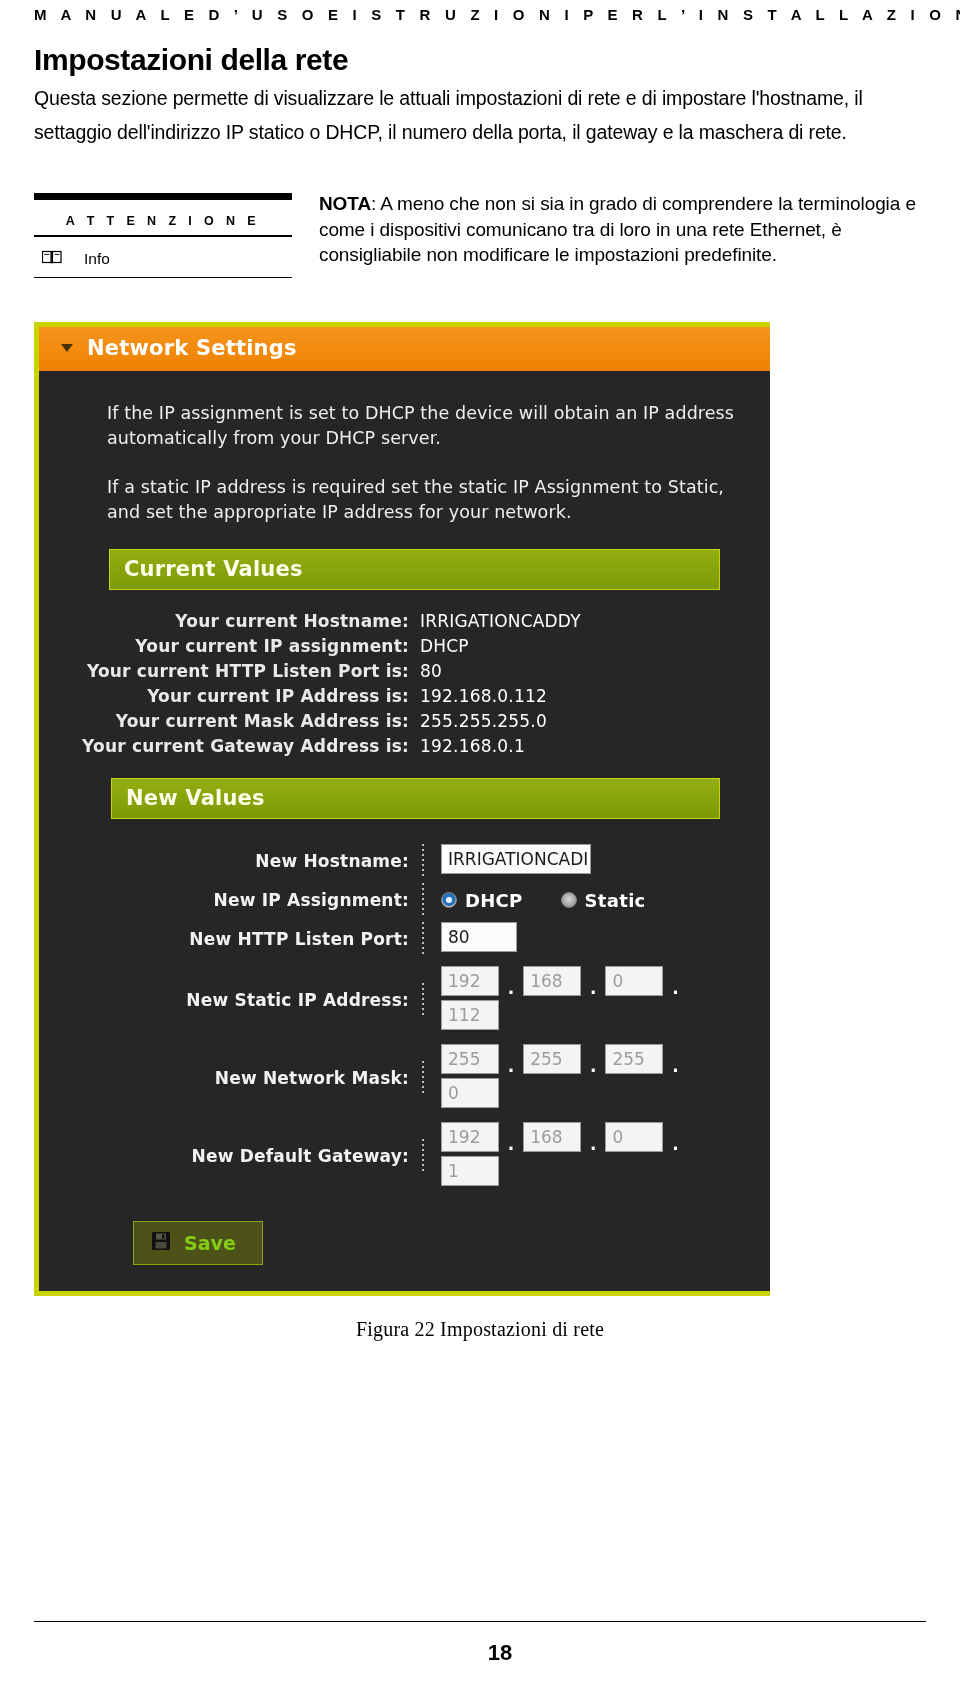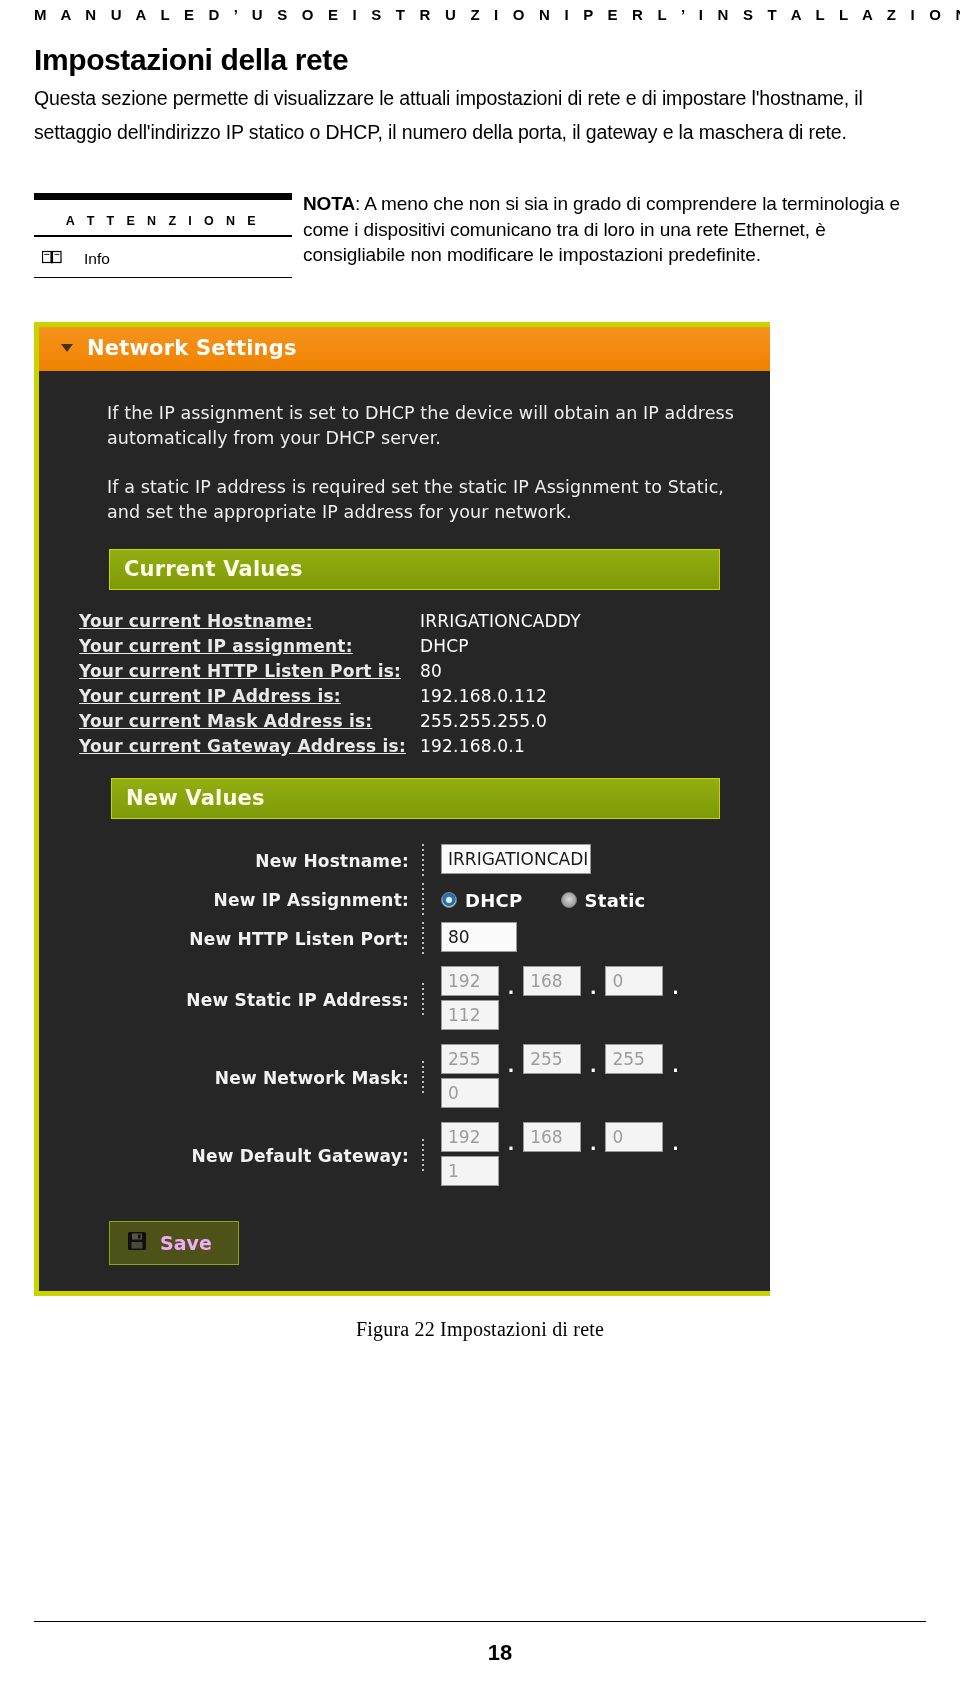--- a/index.html
+++ b/index.html
@@ -80,21 +80,21 @@
     box-sizing:border-box;
   }
   .attn-rule-bot2{
     height:1.5px;
     background:#000;
     width:258px;
   }
   .info-label{font-size:15.5px;}
   .book-icon{display:block;}
   .note-text{
-    margin-left:4px;
+    margin-left:20px;
     font-size:19px;
     line-height:25.5px;
     padding-top:4px;
     letter-spacing:-0.1px;
   }
   .note-text b{font-weight:bold;}
   
   .shot{
     margin-top:44px;
     width:736px;
@@ -149,26 +149,26 @@
     margin:18px 0 0 0;
     border-collapse:collapse;
   }
   .cur-table td{
     font-size:17px;
     padding:2.5px 0;
     vertical-align:baseline;
     letter-spacing:0.2px;
   }
   .cur-label{
+    text-align:right;
     width:330px;
     padding-right:9px !important;
     font-weight:bold;
     color:#e9e9e9;
     font-size:16.5px;
-    text-decoration:underline;
   }
   .cur-value{
     color:#ffffff;
     font-size:19px;
     padding-left:2px !important;
   }
   
   .new-form{
     margin:20px 0 0 0;
     border-collapse:collapse;
@@ -250,23 +250,24 @@
   }
   .radio-gap{width:22px;display:inline-block;}
   .save-wrap{margin:26px 0 4px 30px;}
   .save-btn{
     display:inline-flex;
     align-items:center;
     gap:14px;
     background:#4c5218;
     border:1px solid #8aa60c;
     padding:10px 26px 10px 18px;
-    color:#f0abfc;
+    color:#84cc16;
     font-size:19px;
     font-weight:bold;
+    margin-left:24px;
   }
   .floppy{display:block;}
   .shot-bottomline{height:5px;background:#c8d400;margin-left:-5px;}
   
   .fig-cap{
     text-align:center;
     font-family:"Liberation Serif", serif;
     font-size:20px;
     margin-top:22px;
     letter-spacing:0.2px;

